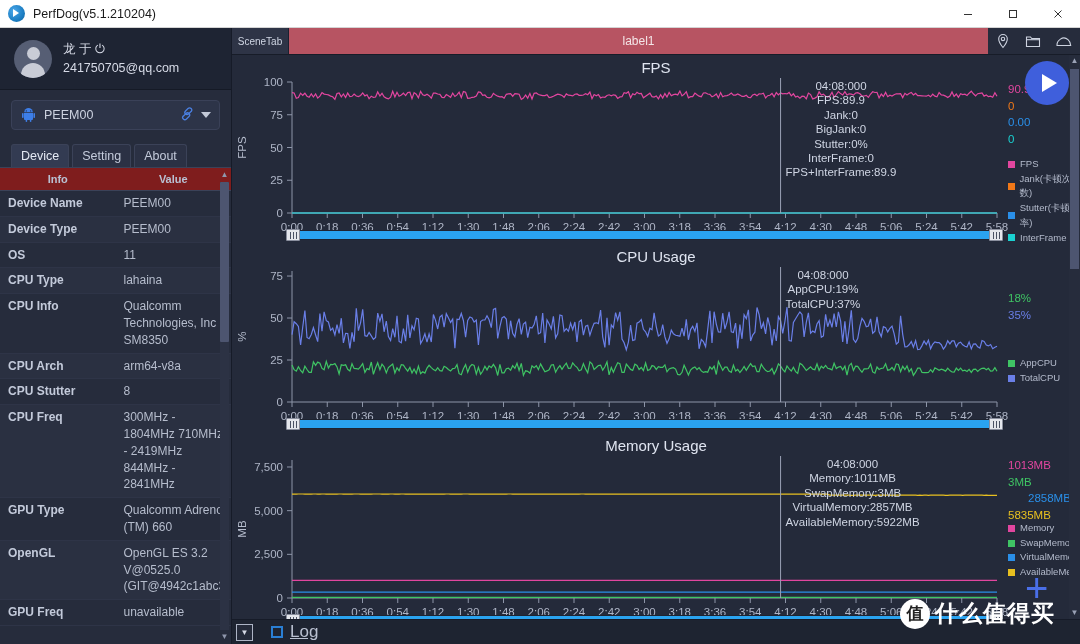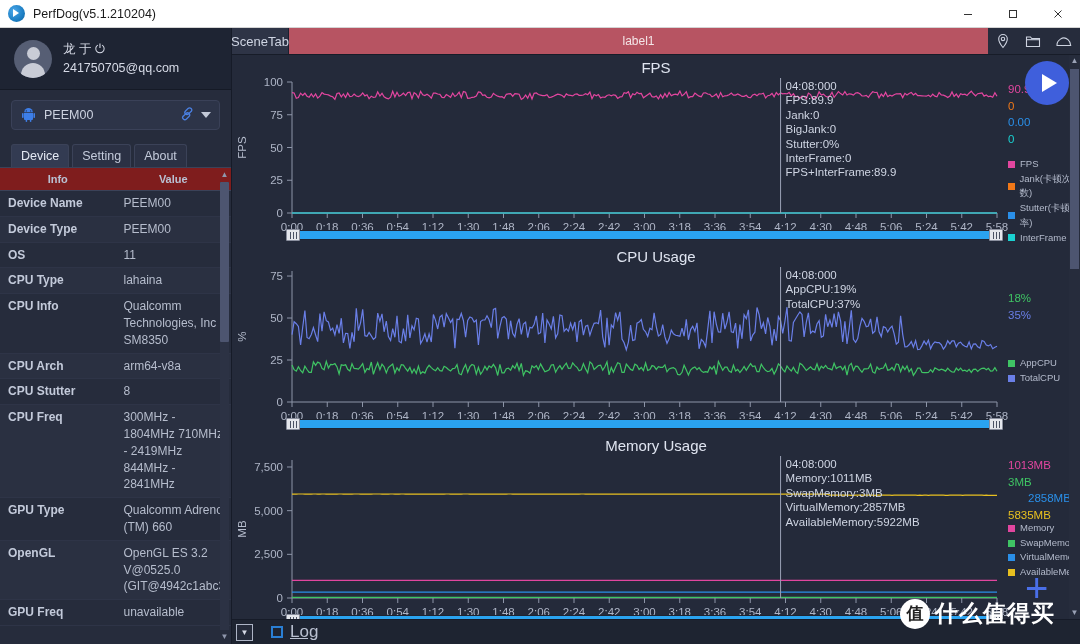--- a/index.html
+++ b/index.html
@@ -84,34 +84,34 @@
   .sb-thumb { position: absolute; top: 12px; left: 0; width: 9px; height: 160px; background: #4d5570; border-radius: 1px; }
   .sb-arrow { position:absolute; left:0; width:9px; height:10px; color:#8f97ac; font-size:8px; text-align:center; line-height:10px;}
   .sb-arrow.up { top:0; } .sb-arrow.dn { bottom:0; }
 
   
   .main { flex: 1; display: flex; flex-direction: column; background: #242a3a; position: relative; }
 
   .scenebar { height: 27px; display: flex; align-items: stretch; background: #262c3c;
      border-bottom: 1px solid #171c28; }
   .scenetab { width: 57px; display: flex; align-items: center; justify-content: center;
-    font-size: 13px; color: #cfd5e3; background: #2e3446; border-right: 1px solid #1b2030; cursor: pointer;}
+    font-size: 10px; color: #cfd5e3; background: #2e3446; border-right: 1px solid #1b2030; cursor: pointer;}
   .labelbar { flex: 1; background: #b75462; display: flex; align-items: center; justify-content: center;
     color: #f4e6e8; font-size: 12px; cursor: pointer; }
   .scene-icons { width: 92px; display: flex; align-items: center; justify-content: space-around;
     background: #262c3c; }
   .scene-icons svg { display: block; }
 
   .charts { flex: 1; position: relative; overflow: hidden; }
 
   .chart { position: relative; }
   .chart-title { text-align: center; font-size: 15px; color: #dfe4f0; padding-top: 4px; }
   svg.plot-svg { display: block; }
 
-  .tooltip { position: absolute; color: #cfd5e3; font-size: 11.5px; line-height: 1.25; white-space: nowrap; }
+  .tooltip { position: absolute; color: #cfd5e3; font-size: 11.5px; line-height: 1.25; white-space: nowrap; text-align: center; }
   .legend { position: absolute; font-size: 9.5px; color: #b4bbcc; line-height: 1.55; }
   .legend .row { display: flex; align-items: center; gap: 5px; }
   .legend .sw { width: 7px; height: 7px; display: inline-block; }
   .curvals { position: absolute; font-size: 11.5px; line-height: 1.45; text-align: left;}
 
   .scrollbar-h { position: absolute; height: 10px; background: #1e2431; display:flex; align-items:center; }
   .sbh-fill { position:absolute; left:10px; right:13px; top:1px; height:8px; background: #2aa3f0; }
   .sbh-grip { position:absolute; width:14px; height:12px; background:#e4e6ec; border:1px solid #8a8f9e;
      border-radius:1px; display:flex; align-items:center; justify-content:center; }
   .sbh-grip i { width:1px; height:7px; background:#4a5163; margin:0 1px; display:inline-block; }

